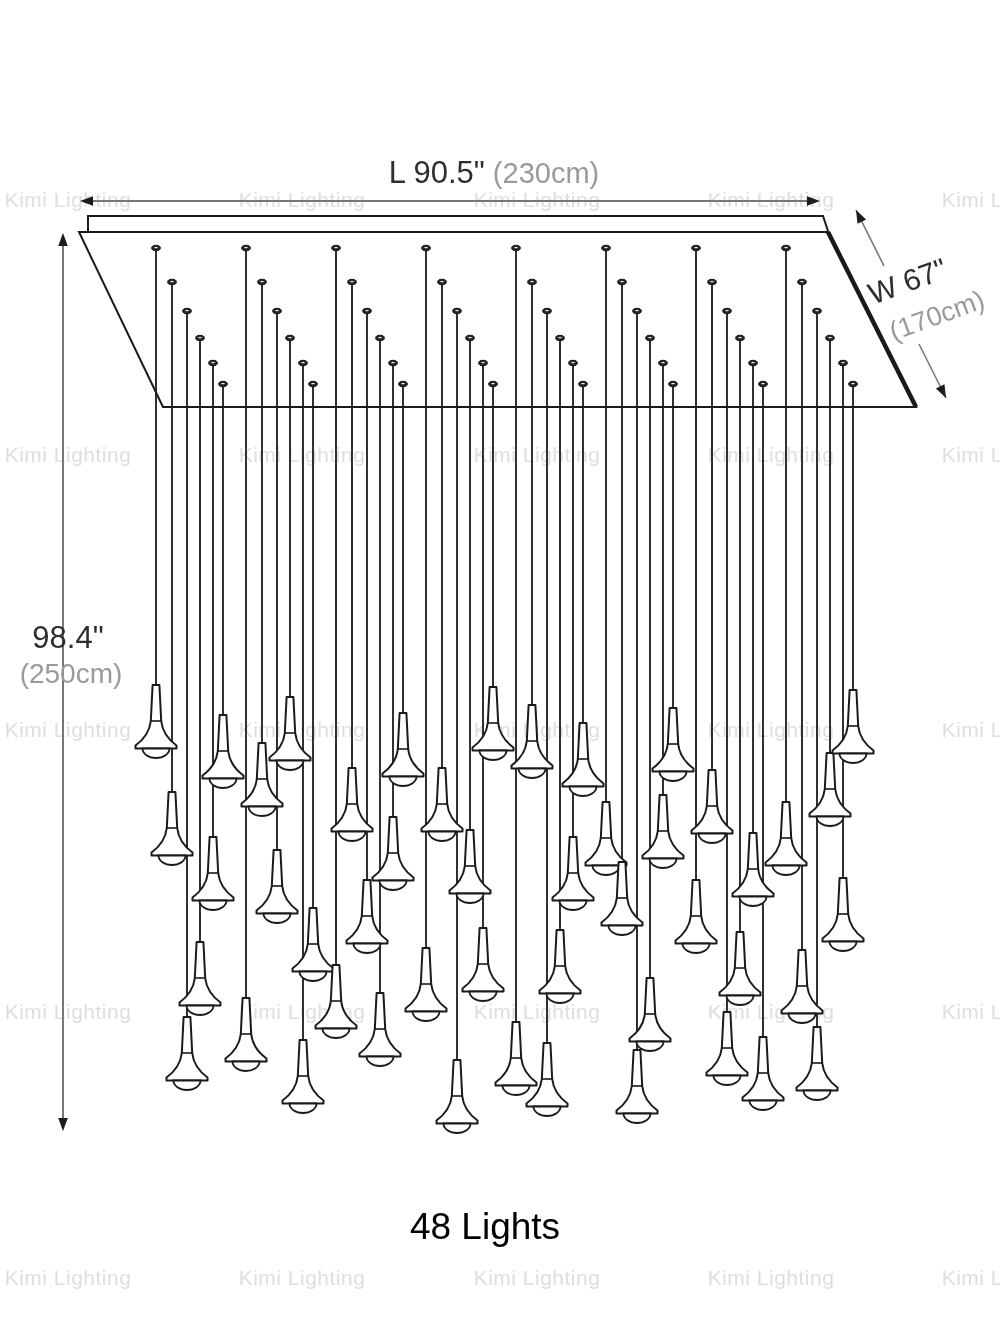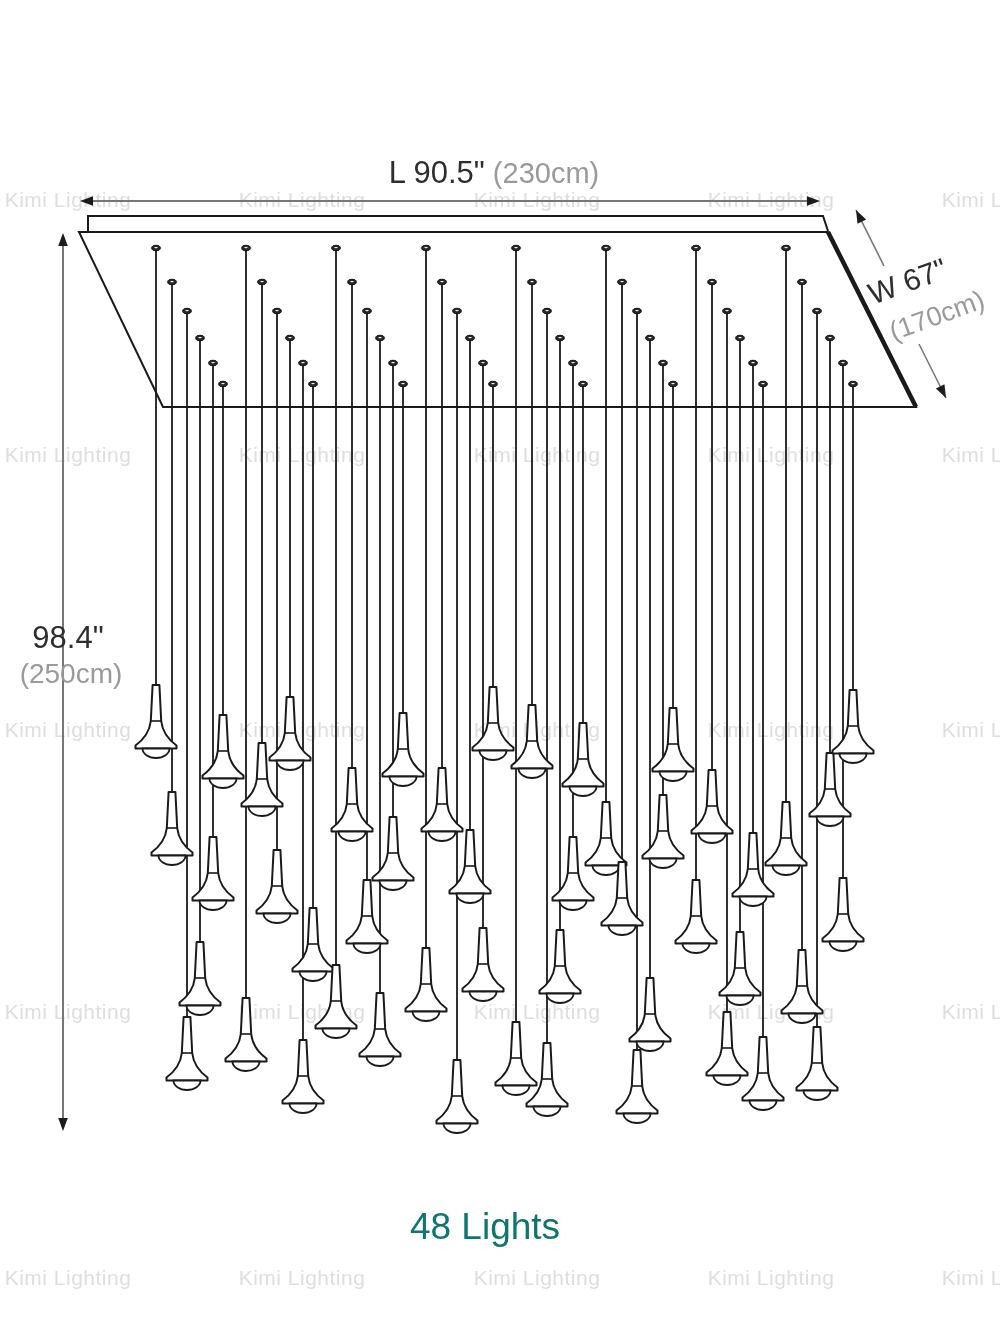--- a/index.html
+++ b/index.html
@@ -3,21 +3,21 @@
 <meta charset="utf-8">
 <style>
   html,body{margin:0;padding:0;background:#fff;}
   .stage{position:relative;width:1000px;height:1333px;background:#ffffff;overflow:hidden;
          font-family:"Liberation Sans", sans-serif;}
   .watermark-layer{position:absolute;inset:0;z-index:0;pointer-events:none;}
   .watermark{position:absolute;transform:translate(-50%,-50%);font-size:21px;
              letter-spacing:.5px;color:#dedede;white-space:nowrap;}
   svg.drawing{position:absolute;left:0;top:0;z-index:1;}
   .caption{position:absolute;left:0;top:1206px;width:970px;text-align:center;z-index:2;
-           font-size:37px;color:#0f766e;}
+           font-size:37px;color:#000000;}
 </style>
 </head>
 <body>
 
 <div class="stage">
   <div class="watermark-layer">
       <span class="watermark" style="left: 68px; top: 200px; color: rgb(222, 222, 222);">Kimi Lighting</span>
       <span class="watermark" style="left: 302px; top: 200px; color: rgb(222, 222, 222);">Kimi Lighting</span>
       <span class="watermark" style="left: 537px; top: 200px; color: rgb(222, 222, 222);">Kimi Lighting</span>
       <span class="watermark" style="left: 771px; top: 200px; color: rgb(222, 222, 222);">Kimi Lighting</span>

